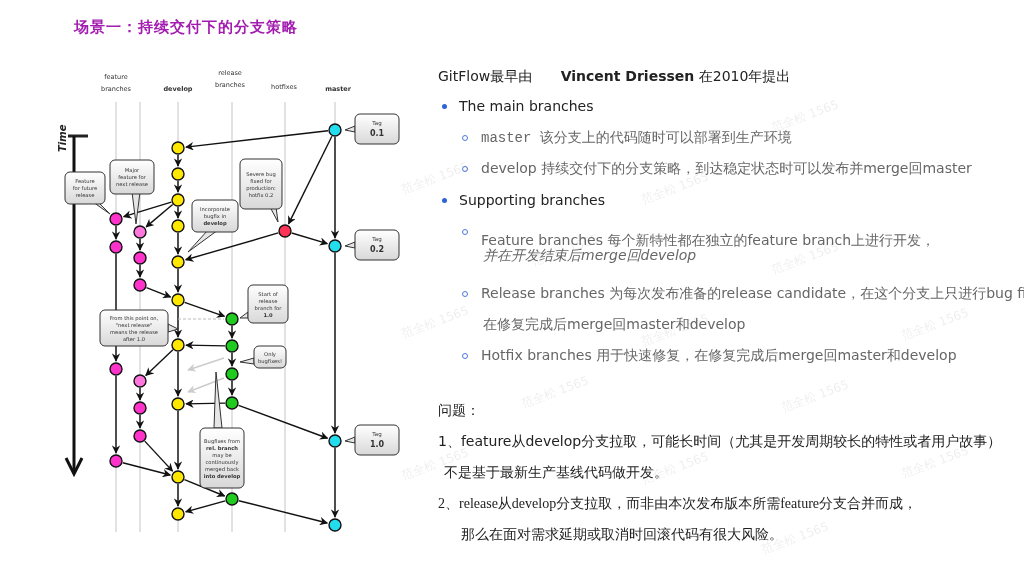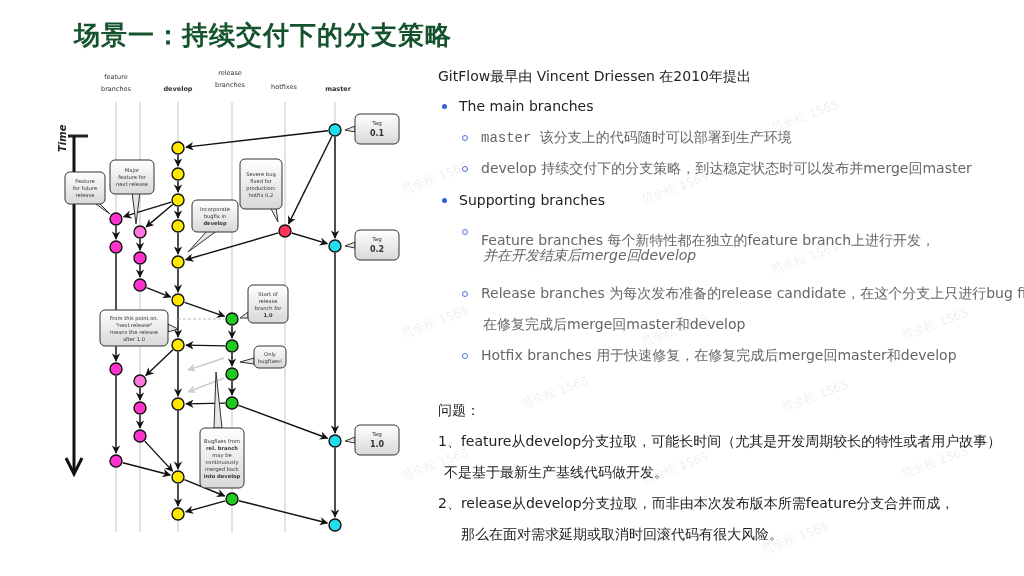--- a/index.html
+++ b/index.html
@@ -3,41 +3,41 @@
 <meta charset="utf-8">
 <style>
   html, body { margin: 0; padding: 0; }
   body {
     width: 1024px; height: 576px; overflow: hidden;
     background: #ffffff; position: relative;
     font-family: "Liberation Sans", "DejaVu Sans", sans-serif;
   }
   .slide-title {
     position: absolute; left: 74px; top: 18px;
-    font-size: 26px; font-weight: bold; color: #14532d;
+    font-size: 15px; font-weight: bold; color: #a21caf;
     letter-spacing: 1px;
     font-family: "DejaVu Sans", sans-serif;
   }
   .diagram { position: absolute; left: 48px; top: 62px; width: 370px; height: 480px; }
   .diagram svg { width: 100%; height: 100%; display: block; }
   .lbl { font-family: "DejaVu Sans", sans-serif; font-size: 6.5px; fill: #333; text-anchor: middle; }
   .lbl-b { font-weight: bold; }
   .bub { font-family: "DejaVu Sans", sans-serif; font-size: 5.2px; fill: #333; text-anchor: middle; }
   .tagt { font-family: "DejaVu Sans", sans-serif; text-anchor: middle; fill: #333; }
 
   .content { position: absolute; left: 438px; top: 64px; width: 586px; color: #333; }
   .line { position: absolute; white-space: nowrap; font-size: 14px; font-family: "DejaVu Sans", sans-serif; color: #222; }
   .line.sub { color: #666; }
   .bullet-dot {
     position: absolute; width: 5px; height: 5px; border-radius: 50%; background: #2f63d8;
   }
   .bullet-ring {
     position: absolute; width: 4px; height: 4px; border-radius: 50%; border: 1.2px solid #4d79e0;
   }
-  .bold { font-weight: normal; }
+  .bold { font-weight: bold; margin-left: 24px; }
   .watermark {
     position: absolute; font-size: 12px; color: rgba(0,0,0,0.07);
     transform: rotate(-20deg); white-space: nowrap;
     font-family: "DejaVu Sans", sans-serif; pointer-events: none;
   }
 </style>
 </head>
 <body>
 
 <div class="slide-title">场景一：持续交付下的分支策略</div>
@@ -263,21 +263,21 @@
   <span class="bullet-ring" style="left:24px; top:227px;"></span>
   <div class="line sub" style="left:43px; top:221px;">Release branches 为每次发布准备的release candidate，在这个分支上只进行bug fix，</div>
   <div class="line sub" style="left:45px; top:252px;">在修复完成后merge回master和develop</div>
 
   <span class="bullet-ring" style="left:24px; top:289px;"></span>
   <div class="line sub" style="left:43px; top:283px;">Hotfix branches 用于快速修复，在修复完成后merge回master和develop</div>
 
   <div class="line" style="left:0; top:338px;">问题：</div>
   <div class="line" style="left:0; top:369px;text-align:center;">1、feature从develop分支拉取，可能长时间（尤其是开发周期较长的特性或者用户故事）</div>
   <div class="line" style="left:6px; top:400px;">不是基于最新生产基线代码做开发。</div>
-  <div class="line" style="left:0; top:431px;">2、release从develop分支拉取，而非由本次发布版本所需feature分支合并而成，</div>
+  <div class="line" style="left:0; top:431px;font-family:Liberation Serif, serif;">2、release从develop分支拉取，而非由本次发布版本所需feature分支合并而成，</div>
   <div class="line" style="left:23px; top:462px;">那么在面对需求延期或取消时回滚代码有很大风险。</div>
 </div>
 
 <div class="watermark" style="left:770px; top:108px;">范全松 1565</div>
 <div class="watermark" style="left:400px; top:170px;">范全松 1565</div>
 <div class="watermark" style="left:640px; top:180px;">范全松 1565</div>
 <div class="watermark" style="left:530px; top:242px;">范全松 1565</div>
 <div class="watermark" style="left:770px; top:250px;">范全松 1565</div>
 <div class="watermark" style="left:400px; top:314px;">范全松 1565</div>
 <div class="watermark" style="left:900px; top:316px;">范全松 1565</div>

